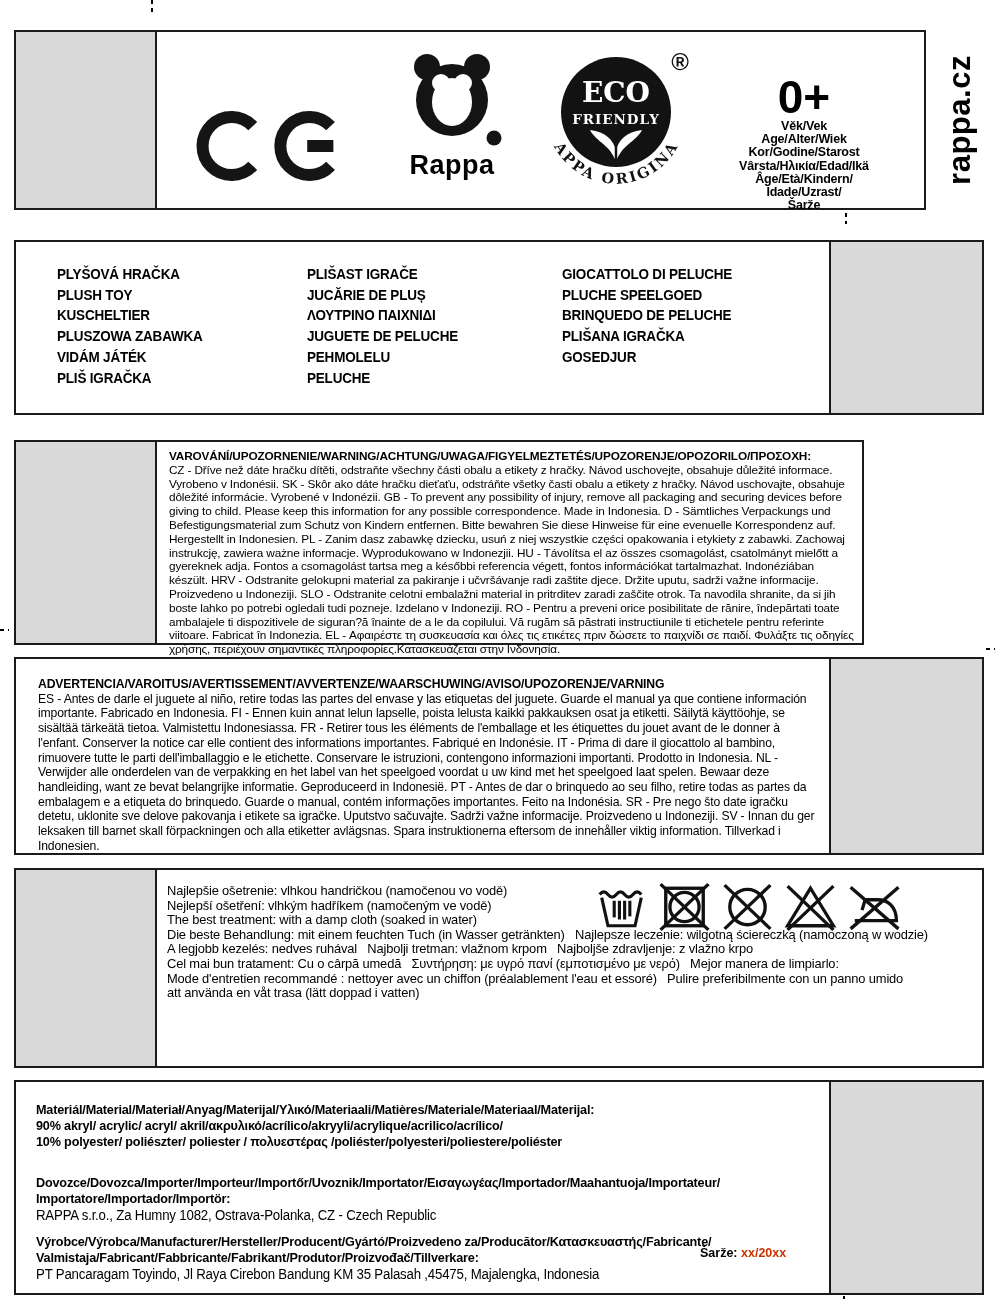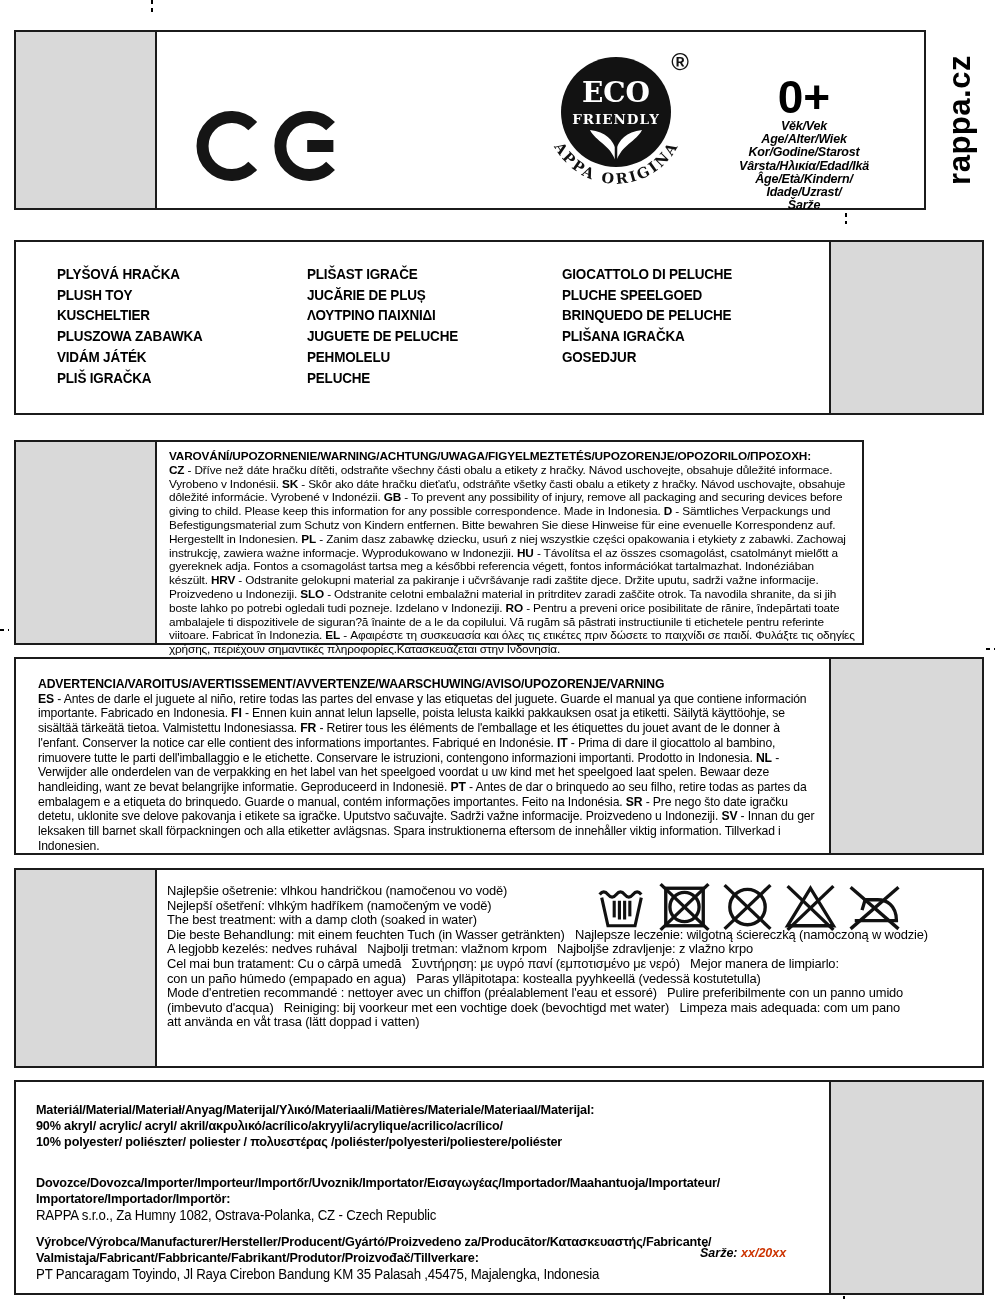--- a/index.html
+++ b/index.html
@@ -14,54 +14,54 @@
   .tickh{position:absolute;height:2px;background:repeating-linear-gradient(to right,#000 0 4px,transparent 4px 8px);}
 
   
   #box-header{left:14px;top:30px;width:912px;height:180px;}
   .ce-wrap{position:absolute;left:178px;top:66px;}
   .bear-wrap{position:absolute;left:372px;top:18px;width:128px;text-align:center;}
   .brand-text{font-weight:bold;font-size:27px;letter-spacing:.5px;margin-top:-4px;}
   .eco-wrap{position:absolute;left:528px;top:8px;}
   .age-wrap{position:absolute;left:688px;top:42px;width:200px;text-align:center;}
   .age-value{font-weight:bold;font-size:46px;line-height:1;}
-  .age-line{font-weight:bold;font-size:12.5px;line-height:13.2px;letter-spacing:-.2px;font-style:italic;}
+  .age-line{font-weight:bold;font-size:12.5px;line-height:13.2px;letter-spacing:-.2px;}
   .site-wrap{position:absolute;left:928px;top:30px;width:64px;height:180px;display:flex;align-items:center;justify-content:center;}
   .site-text{transform:rotate(-90deg);font-weight:bold;font-size:31px;letter-spacing:.5px;white-space:nowrap;}
 
   
   #box-names{left:14px;top:240px;width:970px;height:175px;}
   .name-col{position:absolute;top:22px;font-weight:bold;font-size:14.5px;line-height:20.7px;
             letter-spacing:-.2px;white-space:nowrap;transform:scaleX(.93);transform-origin:left top;}
   #name-col1{left:41px;} #name-col2{left:291px;} #name-col3{left:546px;}
 
   
   #box-warning1{left:14px;top:440px;width:850px;height:205px;}
   #box-warning1 .txt{position:absolute;left:151px;top:4px;right:5px;padding:4px 2px 0 2px;}
   #box-warning2{left:14px;top:657px;width:970px;height:198px;}
   #box-warning2 .txt{position:absolute;left:22px;top:18px;right:160px;}
   .warn-title{font-weight:bold;font-size:11.8px;line-height:13.8px;letter-spacing:-.15px;}
   .warn-body{font-size:11.8px;line-height:13.8px;letter-spacing:-.15px;text-align:left;}
-  .warn-body .bseg{font-weight:bold;}
+  .warn-body .bseg{font-weight:normal;}
   #box-warning2 .warn-title,#box-warning2 .warn-body{font-size:12.2px;line-height:14.7px;}
 
   
   #box-care{left:14px;top:868px;width:970px;height:200px;}
   #box-care .txt{position:absolute;left:151px;top:14px;right:8px;}
   .care-line{font-size:12.9px;line-height:14.6px;letter-spacing:-.15px;white-space:pre;}
   .symbols{position:absolute;left:578px;top:12px;display:flex;gap:8px;}
   .symbols svg{display:block;}
 
   
   #box-materials{left:14px;top:1080px;width:970px;height:215px;}
   #box-materials .txt{position:absolute;left:20px;top:20px;right:160px;}
   .mat-bold{font-weight:bold;font-size:13.2px;line-height:16.2px;letter-spacing:-.2px;transform:scaleX(.96);transform-origin:left top;white-space:nowrap;}
   .mat-reg{font-size:13.8px;line-height:17px;letter-spacing:-.2px;transform:scaleX(.96);transform-origin:left top;white-space:nowrap;}
   .gap12{height:12px;} .gap10{height:10px;}
-  .batch{position:absolute;left:684px;top:164px;font-weight:bold;font-size:12.5px;white-space:nowrap;font-style:italic;}
+  .batch{position:absolute;left:684px;top:164px;font-weight:bold;font-size:12.5px;white-space:nowrap;}
   .batch .val{font-weight:bold;}
 </style>
 </head>
 <body>
 
 <div class="tickv" style="left:151px;top:0;height:16px;"></div>
 <div class="tickv" style="left:845px;top:213px;height:11px;"></div>
 <div class="tickh" style="left:0;top:629px;width:9px;"></div>
 <div class="tickh" style="left:986px;top:648px;width:9px;"></div>
 <div class="tickv" style="left:843px;top:1288px;height:11px;"></div>
@@ -70,20 +70,32 @@
   <div class="gray-left"></div>
 
   <div class="ce-wrap">
     <svg width="150" height="96" viewBox="0 0 212 100">
       <path d="M83,22 A41,41 0 1 0 83,78" fill="none" stroke="#151515" stroke-width="17"></path>
       <path d="M193,22 A41,41 0 1 0 193,78" fill="none" stroke="#151515" stroke-width="17"></path>
       <line x1="160" y1="50" x2="197" y2="50" stroke="#151515" stroke-width="17"></line>
     </svg>
   </div>
 
+  <div class="bear-wrap">
+    <svg width="112" height="100" viewBox="0 0 100 100">
+      <circle cx="25" cy="17" r="13" fill="#141414"></circle>
+      <circle cx="75" cy="17" r="13" fill="#141414"></circle>
+      <circle cx="50" cy="50" r="36" fill="#141414"></circle>
+      <circle cx="39" cy="33" r="9" fill="#fff"></circle>
+      <circle cx="61" cy="33" r="9" fill="#fff"></circle>
+      <ellipse cx="50" cy="52" rx="20" ry="24" fill="#fff"></ellipse>
+      <circle cx="92" cy="88" r="7.5" fill="#141414"></circle>
+    </svg>
+    <div class="brand-text">Rappa</div>
+  </div>
 
   <div class="eco-wrap">
     <svg width="158" height="168" viewBox="0 0 158 168">
       <circle cx="72" cy="72" r="55" fill="#121212"></circle>
       <text x="72" y="62" text-anchor="middle" fill="#fff" font-family="DejaVu Serif, serif" font-size="28" font-weight="bold">ECO</text>
       <text x="72" y="84" text-anchor="middle" fill="#fff" font-family="DejaVu Serif, serif" font-size="13.5" font-weight="bold" letter-spacing="1">FRIENDLY</text>
       <path d="M72,122 C66,104 52,102 46,90 C62,92 69,100 72,110 C75,100 82,92 98,90 C92,102 78,104 72,122 Z" fill="#fff"></path>
       <line x1="72" y1="122" x2="72" y2="98" stroke="#121212" stroke-width="2.5"></line>
       <text x="136" y="30" text-anchor="middle" fill="#111" font-size="24" font-weight="bold">®</text>
       <defs>
@@ -158,23 +170,21 @@
 
 <div class="box" id="box-care">
   <div class="gray-left"></div>
   <div class="txt">
       <div class="care-line">Najlepšie ošetrenie: vlhkou handričkou (namočenou vo vodě)</div>
       <div class="care-line">Nejlepší ošetření: vlhkým hadříkem (namočeným ve vodě)</div>
       <div class="care-line">The best treatment: with a damp cloth (soaked in water)</div>
       <div class="care-line">Die beste Behandlung: mit einem feuchten Tuch (in Wasser getränkten)   Najlepsze leczenie: wilgotną ściereczką (namoczoną w wodzie)</div>
       <div class="care-line">A legjobb kezelés: nedves ruhával   Najbolji tretman: vlažnom krpom   Najboljše zdravljenje: z vlažno krpo</div>
       <div class="care-line">Cel mai bun tratament: Cu o cârpă umedă   Συντήρηση: με υγρό πανί (εμποτισμένο με νερό)   Mejor manera de limpiarlo:</div>
-      <div class="care-line">con un paño húmedo (empapado en agua)   Paras ylläpitotapa: kostealla pyyhkeellä (vedessä kostutetulla)</div>
       <div class="care-line">Mode d'entretien recommandé : nettoyer avec un chiffon (préalablement l'eau et essoré)   Pulire preferibilmente con un panno umido</div>
-      <div class="care-line">(imbevuto d'acqua)   Reiniging: bij voorkeur met een vochtige doek (bevochtigd met water)   Limpeza mais adequada: com um pano</div>
       <div class="care-line">att använda en våt trasa (lätt doppad i vatten)</div>
     </div>
 
   <div class="symbols">
     <svg width="55" height="50" viewBox="0 0 52 48">
       <g stroke="#111" stroke-width="3" fill="none">
         <path d="M5,12 q4,-5 8,0 q4,5 8,0 q4,-5 8,0 q4,5 8,0 q4,-5 8,0"></path>
         <path d="M7,15 L13,42 L39,42 L45,15"></path>
         <line x1="19" y1="18" x2="19" y2="34"></line>
         <line x1="24" y1="18" x2="24" y2="36"></line>

